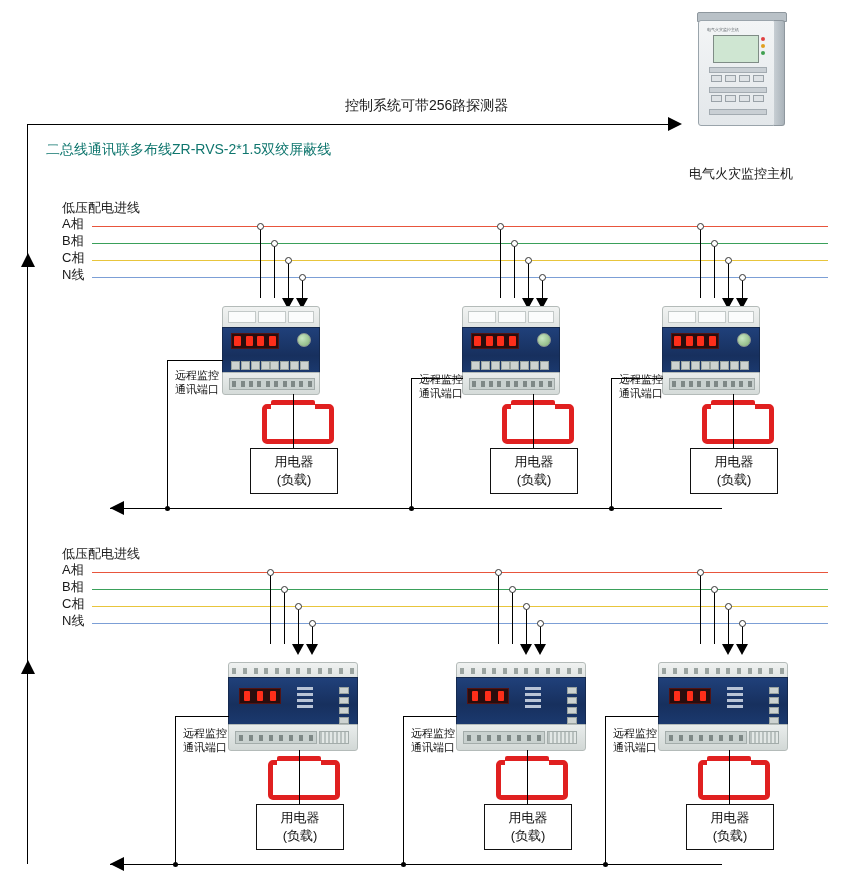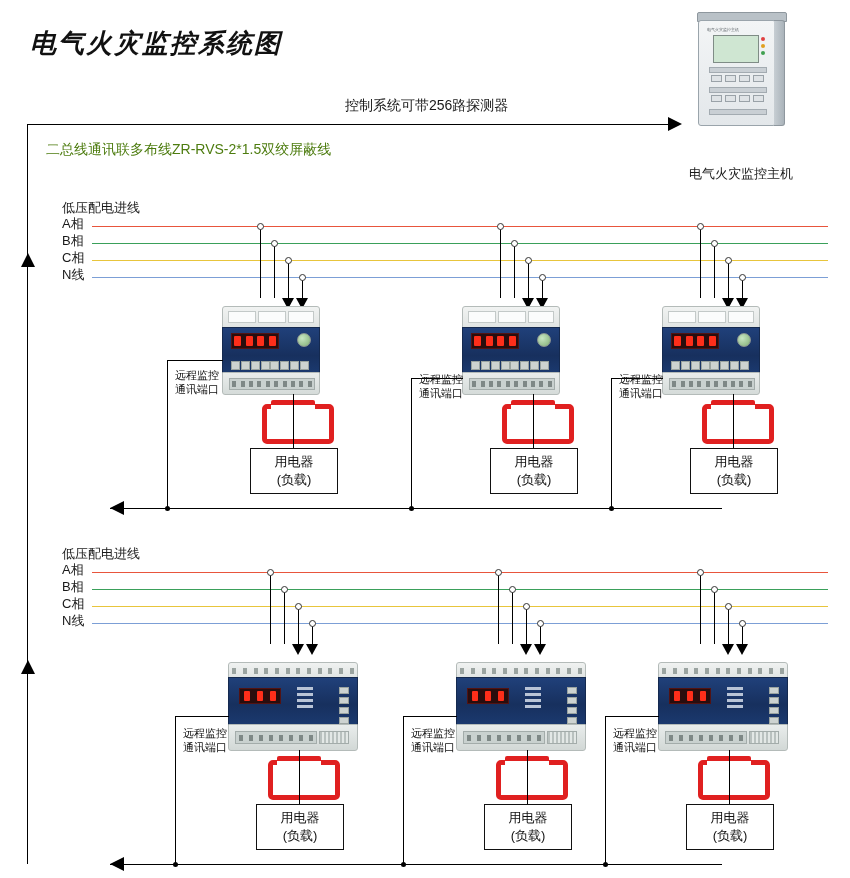--- a/index.html
+++ b/index.html
@@ -32,21 +32,21 @@
     white-space: nowrap;
   }
 
   
   .lbl {
     font-size: 13px;
     color: #1a1a1a;
     white-space: nowrap;
     line-height: 1.25;
   }
-  .lbl.green { color: #4d7c0f; font-size: 14px; text-align: right; }
+  .lbl.green { color: #0f766e; font-size: 14px; text-align: right; }
 
   
   .hline { height: 0; border-top: 1px solid #000; }
   .vline { width: 0; border-left: 1px solid #000; }
   .ph-a { border-top: 1.5px solid #e8553c; }
   .ph-b { border-top: 1.5px solid #3aa05a; }
   .ph-c { border-top: 1.5px solid #e8c53c; }
   .ph-n { border-top: 1.5px solid #7c9fd6; }
 
   
@@ -217,21 +217,20 @@
   
   .portlabel {
     border: 0; font-size: 11px; color: #111; line-height: 1.3; text-align: left;
   }
 </style>
 </head>
 <body>
 
 <div id="stage">
 
-  <div id="title" class="abs">电气火灾监控系统图</div>
 
   <div class="abs" style="left:698px; top:20px;">
     <div class="abs host-top" style="left:-1px; top:-8px;"></div>
     <div class="abs host-body" style="left:0; top:0;">
       <div class="abs" style="left:8px; top:6px; font-size:4px; color:#5a6166; white-space:nowrap;">电气火灾监控主机</div>
       <div class="abs host-screen" style="left:14px; top:14px;"></div>
       <div class="abs host-led" style="left:62px; top:16px; background:#e04040;"></div>
       <div class="abs host-led" style="left:62px; top:23px; background:#e0a020;"></div>
       <div class="abs host-led" style="left:62px; top:30px; background:#40a050;"></div>
       <div class="abs host-bar" style="left:10px; top:46px; width:56px;"></div>

